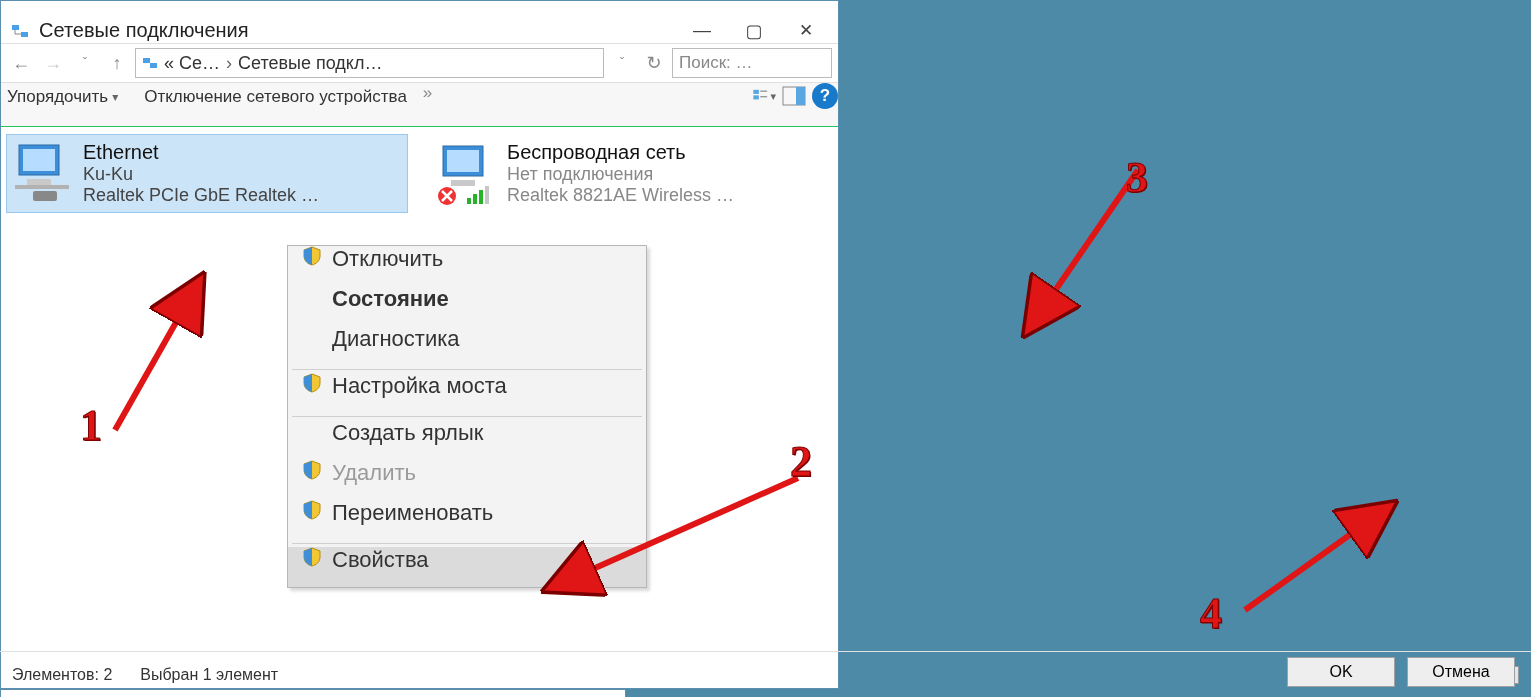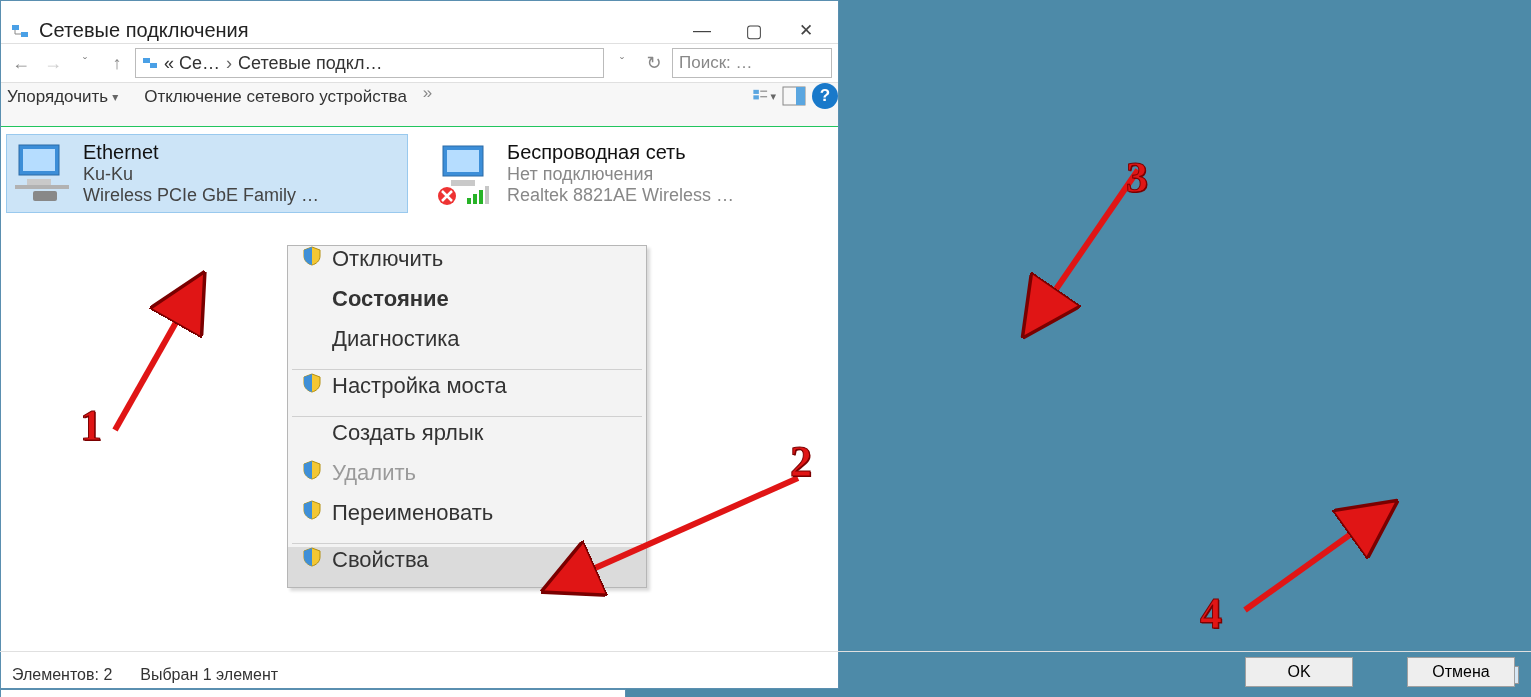--- a/index.html
+++ b/index.html
@@ -46,21 +46,21 @@
   
   #w1-status { position:absolute; left:0; right:0; bottom:0; height:46px; border-top:1px solid #e0e0e0; display:flex; align-items:center; padding:0 12px; font-size:16px; color:#333; gap:28px; }
   #w1-status .spacer { flex:1; }
   .viewicon { width:24px; height:18px; border:1px solid #999; font-size:10px; display:flex; align-items:center; justify-content:center; }
 
   
   #w2 { left:889px; top:1px; width:626px; height:694px; background:#fff; border:1px solid #5a8fb0; }
   #w2-titlebar { height:44px; display:flex; align-items:center; padding:0 6px 0 10px; color:#888; }
   
   #okrow { position:absolute; right:16px; bottom:10px; display:flex; gap:12px; }
-  #okrow .b { width:108px; height:30px; border:1px solid #a0a0a0; background:#eee; font-size:16px; display:flex; align-items:center; justify-content:center;margin-left:42px; }
+  #okrow .b { width:108px; height:30px; border:1px solid #a0a0a0; background:#eee; font-size:16px; display:flex; align-items:center; justify-content:center; }
 
   
   .callout { position:absolute; font-family: Georgia, "Times New Roman", serif; font-weight:bold; color:#e01515; -webkit-text-stroke:1px #7a0000; text-shadow:1px 1px 0 #7a0000; font-size:44px; z-index:50; }
 
   
   svg { display:block; }
 </style>
 </head>
 <body>
 
@@ -139,21 +139,21 @@
           <rect x="6" y="4" width="40" height="30" fill="#3c8ed8" stroke="#2a6aa6"></rect>
           <rect x="10" y="8" width="32" height="22" fill="#b6ddff"></rect>
           <rect x="14" y="38" width="24" height="6" fill="#c9c9c9"></rect>
           <rect x="2" y="44" width="54" height="4" fill="#b2b2b2"></rect>
           <rect x="20" y="50" width="24" height="10" fill="#888" rx="2"></rect>
         </svg>
       </div>
       <div class="ad-lines">
         <div class="l1">Ethernet</div>
         <div class="l2">Ku-Ku</div>
-        <div class="l3">Wireless PCIe GbE Family …</div>
+        <div class="l3">Realtek PCIe GbE Realtek …</div>
       </div>
     </div>
 
     <div class="adapter" id="ad-wifi">
       <div class="ad-icon">
         <svg viewBox="0 0 60 64" width="60" height="64">
           <rect x="6" y="4" width="40" height="30" fill="#3c8ed8" stroke="#2a6aa6"></rect>
           <rect x="10" y="8" width="32" height="22" fill="#b6ddff"></rect>
           <rect x="14" y="38" width="24" height="6" fill="#c9c9c9"></rect>
           <g transform="translate(30,44)">

